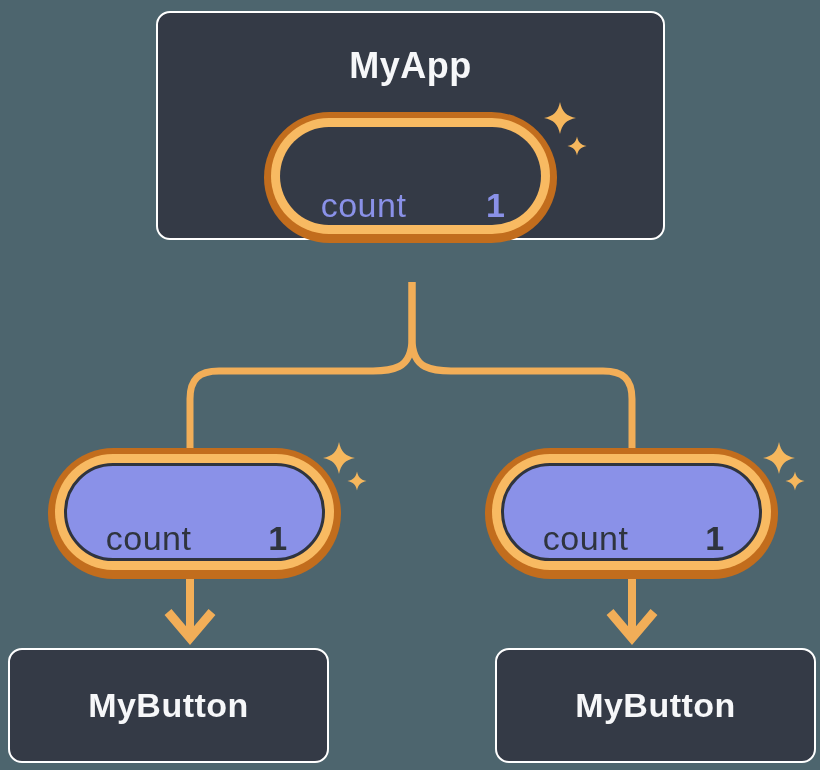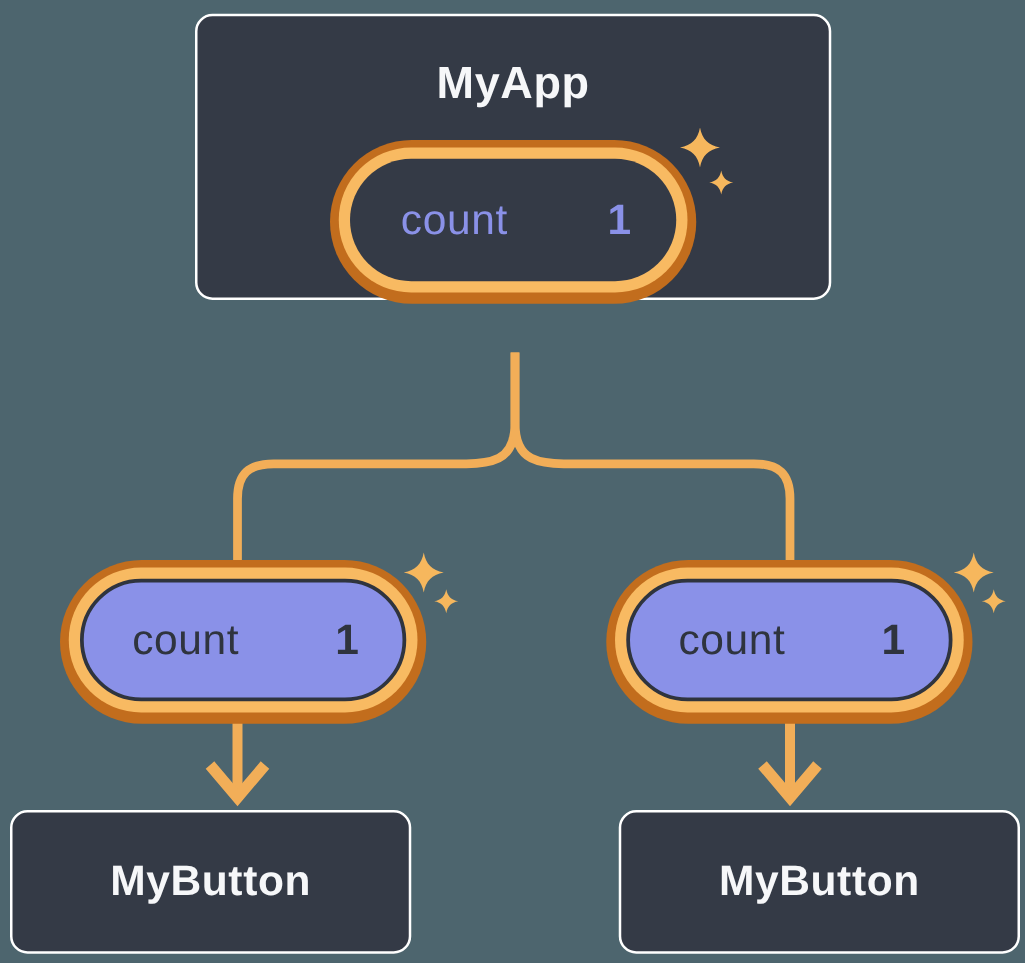--- a/index.html
+++ b/index.html
@@ -88,21 +88,21 @@
   .pill-light {
     background: var(--orange-light, #F8BA62);
     border-radius: 999px;
     height: 100%;
     padding: 9px;
   }
   .pill-core {
     border-radius: 999px;
     height: 100%;
     display: flex;
-    align-items: center;
+    align-items: flex-end;
     overflow: hidden;
   }
   .dark-core { background: var(--node-fill, #343A46); }
   .purple-core {
     background: var(--purple, #8A91E8);
     border: 3px solid var(--dark-ink, #2F343E);
   }
   .pill-key, .pill-val {
     display: flex;
     align-items: center;

